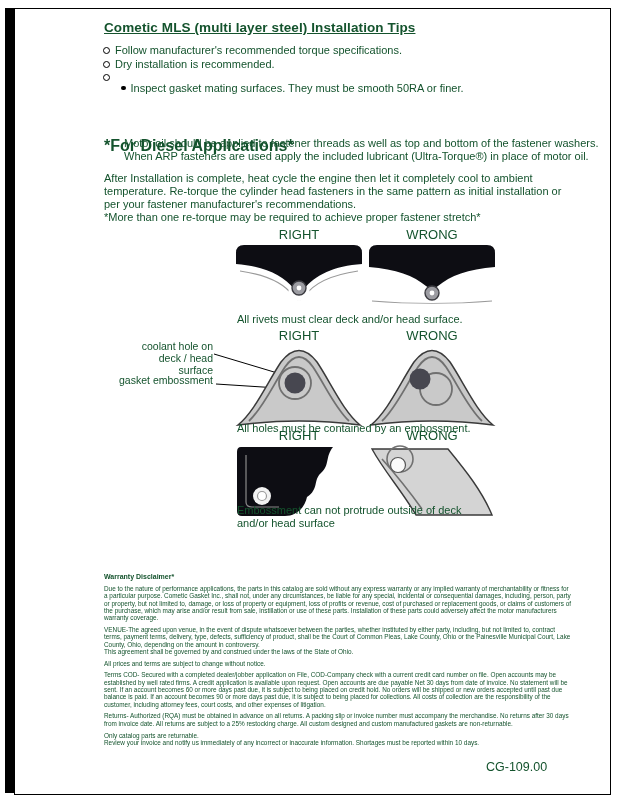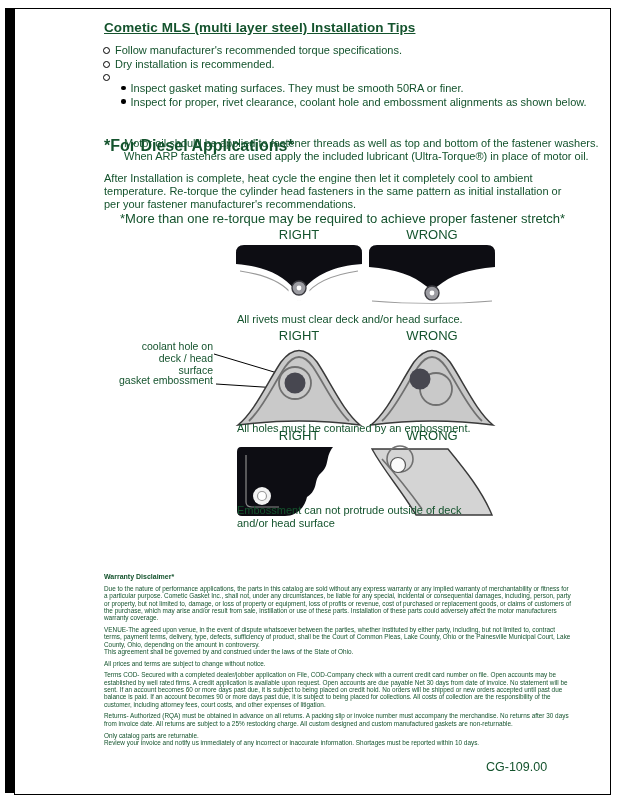--- a/index.html
+++ b/index.html
@@ -11,21 +11,21 @@
   .title{left:104px;top:20px;font-size:13.5px;font-weight:bold;text-decoration:underline;letter-spacing:.1px;}
   .bullets{left:103px;top:44px;width:490px;}
   .b-row{display:flex;align-items:flex-start;gap:5px;margin-bottom:1px;font-size:11px;line-height:12.5px;}
   .b-row.sub{margin-left:18px;}
   .mk-o{flex:none;width:5px;height:5px;border:1px solid #000;border-radius:50%;margin-top:3px;}
   .mk-f{flex:none;width:4.5px;height:4.5px;background:#000;border-radius:50%;margin-top:3.5px;}
   .diesel-h{left:104px;top:117px;font-size:16px;font-weight:bold;margin-top:20px;}
   .para{font-size:11px;line-height:13px;}
   .p1{left:104px;top:137px;width:487px;margin-left:20px;}
   .p2{left:104px;top:172px;width:467px;}
-  .note{left:120px;top:211px;font-size:13px;}
+  .note{left:104px;top:211px;font-size:11px;}
   .dcol{width:128px;text-align:center;}
   .d-label{font-size:13px;line-height:14px;margin-bottom:2px;}
   .caption{font-size:11px;line-height:13px;}
   .pre{white-space:pre-line;}
   .ann{font-size:10.5px;line-height:12px;text-align:right;}
   .ann-hole{left:126px;top:340px;width:87px;}
   .ann-emboss{left:116px;top:374px;width:97px;}
   .warranty{left:104px;top:573px;width:468px;}
   .w-h{font-size:7px;font-weight:bold;margin-bottom:5px;}
   .w-p{font-size:6.4px;line-height:7.3px;margin-bottom:4.5px;}
@@ -49,24 +49,20 @@
     <div class="b-row">
       <span class="mk-o"></span>
       <span>Dry installation is recommended.</span>
     </div>
     <div class="b-row">
       <span class="mk-o"></span>
     </div>
     <div class="b-row sub">
       <span class="mk-f"></span>
       <span>Inspect gasket mating surfaces.  They must be smooth 50RA or finer.</span>
-    </div>
-    <div class="b-row sub">
-      <span class="mk-f"></span>
-      <span>Inspect for proper, rivet clearance, coolant hole and embossment alignments as shown below.</span>
     </div>
   </div>
 
   <div class="abs diesel-h">*For Diesel Applications*</div>
   <div class="abs para p1">Motor oil should be applied to fastener threads as well as top and bottom of the fastener washers. When ARP fasteners are used apply the included lubricant (Ultra-Torque®) in place of motor oil.</div>
   <div class="abs para p2">After Installation is complete, heat cycle the engine then let it completely cool to ambient temperature. Re-torque the cylinder head fasteners in the same pattern as initial installation or per your fastener manufacturer's recommendations.</div>
   <div class="abs note">*More than one re-torque may be required to achieve proper fastener stretch*</div>
 
   <div class="abs dcol" style="left:235px;top:228px;">
     <div class="d-label">RIGHT</div>

